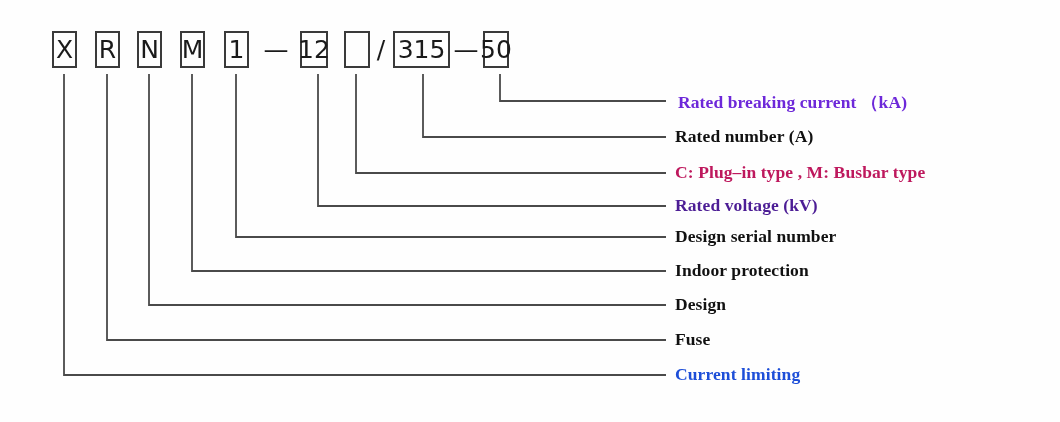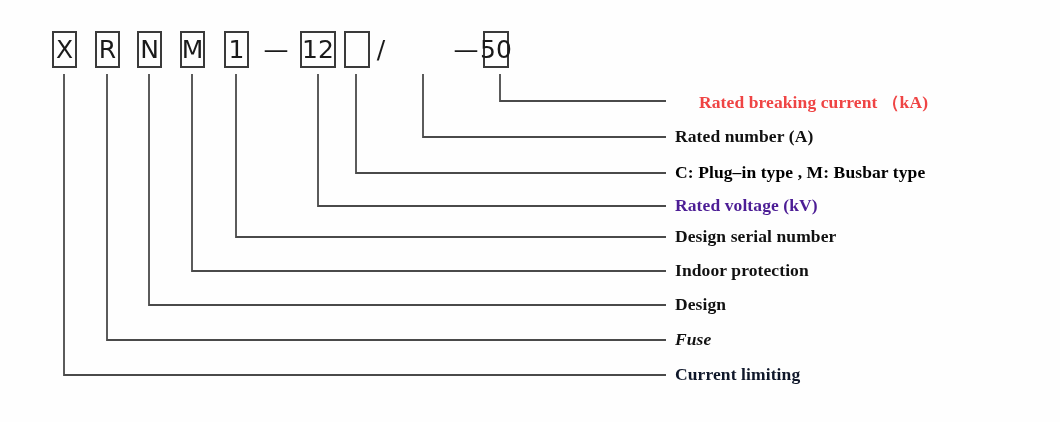--- a/index.html
+++ b/index.html
@@ -93,32 +93,33 @@
       </g>
   </svg>
 
   <div class="code-layer" id="code-layer">
       <div class="code-box" style="left: 52px; top: 31px; width: 25px; height: 37px; border-color: rgb(58, 58, 58);">X</div>
       <div class="code-box" style="left: 95px; top: 31px; width: 25px; height: 37px; border-color: rgb(58, 58, 58);">R</div>
       <div class="code-box" style="left: 137px; top: 31px; width: 25px; height: 37px; border-color: rgb(58, 58, 58);">N</div>
       <div class="code-box" style="left: 180px; top: 31px; width: 25px; height: 37px; border-color: rgb(58, 58, 58);">M</div>
       <div class="code-box" style="left: 224px; top: 31px; width: 25px; height: 37px; border-color: rgb(58, 58, 58);">1</div>
       <div class="code-sep" style="left: 258px; top: 31px; width: 36px; height: 37px;">—</div>
-      <div class="code-box" style="left: 300px; top: 31px; width: 36px; height: 37px; border-color: rgb(58, 58, 58);">12</div>
+      <div class="code-box" style="left: 300px; top: 31px; width: 28px; height: 37px; border-color: rgb(58, 58, 58);">12</div>
       <div class="code-box" style="left: 344px; top: 31px; width: 26px; height: 37px; border-color: rgb(58, 58, 58);"></div>
       <div class="code-sep" style="left: 372px; top: 31px; width: 18px; height: 37px;">/</div>
+      <div class="code-box" style="left: 393px; top: 31px; width: 57px; height: 37px; border-color: rgb(58, 58, 58);">315</div>
       <div class="code-sep" style="left: 451px; top: 31px; width: 30px; height: 37px;">—</div>
       <div class="code-box" style="left: 483px; top: 31px; width: 26px; height: 37px; border-color: rgb(58, 58, 58);">50</div>
     </div>
 
   <div class="label-layer" id="label-layer">
-      <div class="leader-label" style="left: 699px; top: 90px; color: #ef4444;">Rated breaking current （kA)</div>
+      <div class="leader-label" style="left: 678px; top: 90px; color: #6d28d9;">Rated breaking current （kA)</div>
       <div class="leader-label" style="left: 675px; top: 126px; color: rgb(17, 17, 17);">Rated number (A)</div>
-      <div class="leader-label" style="left: 675px; top: 162px; color: #000000;">C: Plug–in type ,  M: Busbar type</div>
+      <div class="leader-label" style="left: 675px; top: 162px; color: #be185d;">C: Plug–in type ,  M: Busbar type</div>
       <div class="leader-label" style="left: 675px; top: 195px; color: #4c1d95;">Rated voltage (kV)</div>
       <div class="leader-label" style="left: 675px; top: 226px; color: rgb(17, 17, 17); text-align: center;">Design serial number</div>
       <div class="leader-label" style="left: 675px; top: 260px; color: rgb(17, 17, 17);">Indoor protection</div>
       <div class="leader-label" style="left: 675px; top: 294px; color: rgb(17, 17, 17);">Design</div>
-      <div class="leader-label" style="left: 675px; top: 329px; color: rgb(17, 17, 17); font-style: italic;">Fuse</div>
-      <div class="leader-label" style="left: 675px; top: 364px; color: #0f172a;">Current limiting</div>
+      <div class="leader-label" style="left: 675px; top: 329px; color: rgb(17, 17, 17);">Fuse</div>
+      <div class="leader-label" style="left: 675px; top: 364px; color: #1d4ed8;">Current limiting</div>
     </div>
 
 </div>
 
 </body></html>

